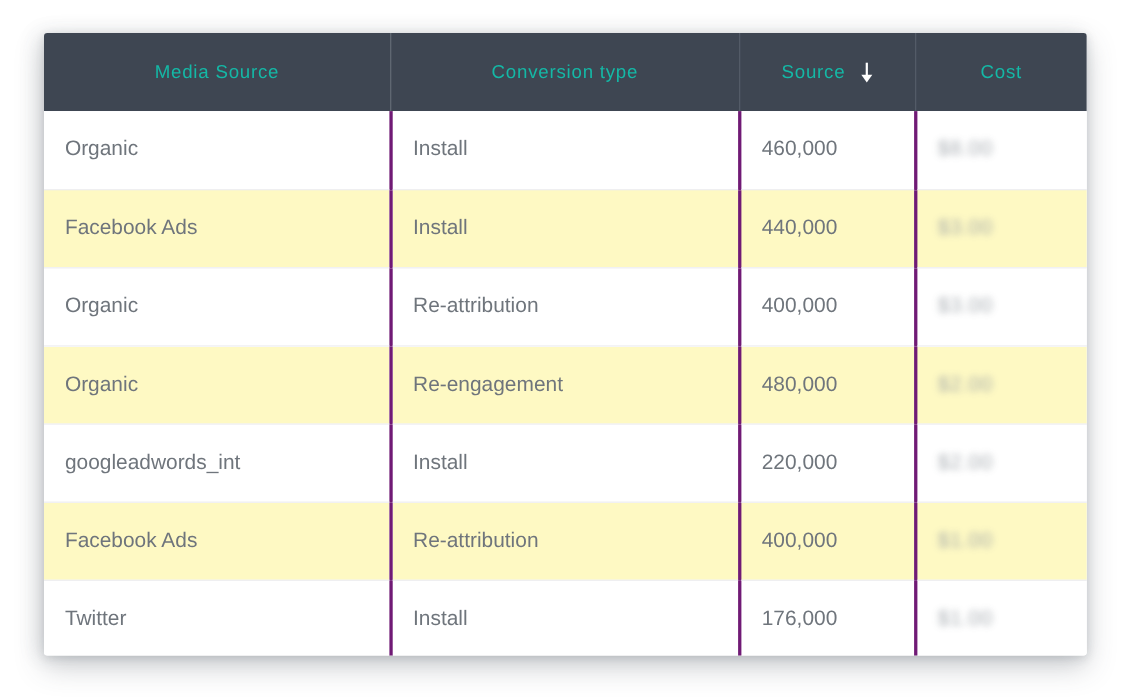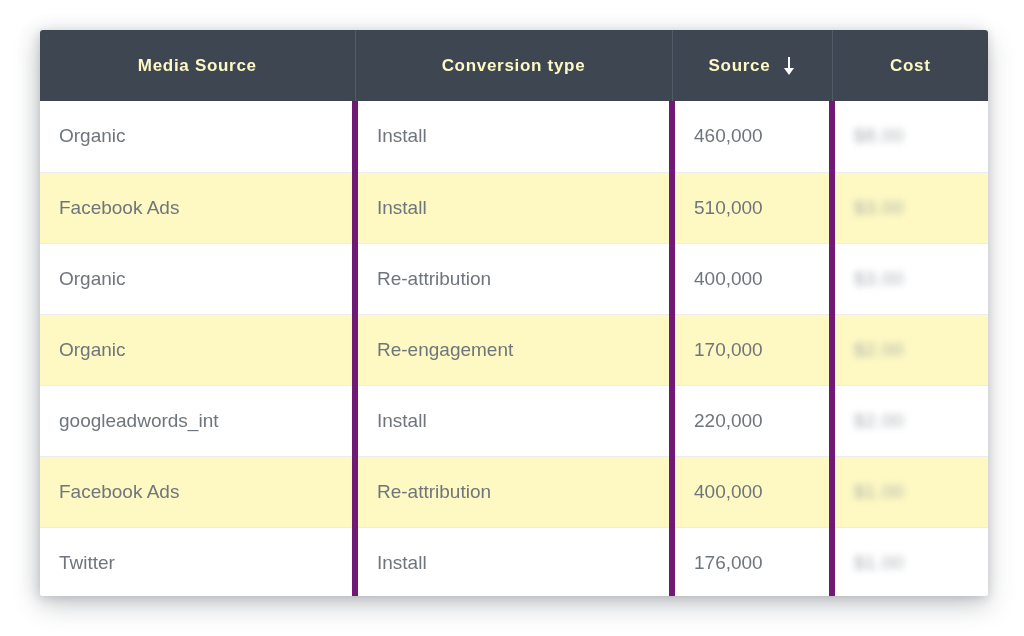--- a/index.html
+++ b/index.html
@@ -47,23 +47,23 @@
   
   col.c-media { width: 315px; }
   col.c-conv  { width: 317px; }
   col.c-users { width: 160px; }
   col.c-cost  { width: 156px; }
 
   
   thead tr { height: 71px; }
   thead th {
     background: #3e4652;
-    color: #fef9c3;
+    color: #14b8a6;
     font-size: 17px;
-    font-weight: 700;
+    font-weight: 400;
     letter-spacing: 0.7px;
     text-align: center;
     vertical-align: middle;
     padding: 0;
     border-right: 1px solid #515a66;
     box-sizing: border-box;
     white-space: nowrap;
   }
   thead th:last-child { border-right: none; }
 
@@ -106,21 +106,21 @@
   tbody tr { height: 71px; }
   tbody tr.row-odd  { background: #ffffff; }
   tbody tr.row-even { background: #fef9c3; }
 
   tbody td {
     font-size: 19px;
     font-weight: 400;
     color: #6f757c;
     padding: 0 0 0 19px;
     vertical-align: middle;
-    border-right: 6px solid #701a75;
+    border-right: 3px solid #701a75;
     border-bottom: 1px solid #ebecee;
     box-sizing: border-box;
     white-space: nowrap;
     overflow: hidden;
   }
   tbody td:last-child { border-right: none; }
   tbody tr:last-child td { border-bottom: none; }
 
   
   .redacted {
@@ -176,33 +176,33 @@
       <tbody>
         <tr class="row-odd">
           <td>Organic</td>
           <td>Install</td>
           <td>460,000</td>
           <td><span class="redacted">$8.00</span></td>
         </tr>
         <tr class="row-even">
           <td>Facebook Ads</td>
           <td>Install</td>
-          <td>510,000</td>
+          <td>440,000</td>
           <td><span class="redacted">$3.00</span></td>
         </tr>
         <tr class="row-odd">
           <td>Organic</td>
           <td>Re-attribution</td>
           <td>400,000</td>
           <td><span class="redacted">$3.00</span></td>
         </tr>
         <tr class="row-even">
           <td>Organic</td>
           <td>Re-engagement</td>
-          <td>170,000</td>
+          <td>480,000</td>
           <td><span class="redacted">$2.00</span></td>
         </tr>
         <tr class="row-odd">
           <td>googleadwords_int</td>
           <td>Install</td>
           <td>220,000</td>
           <td><span class="redacted">$2.00</span></td>
         </tr>
         <tr class="row-even">
           <td>Facebook Ads</td>

